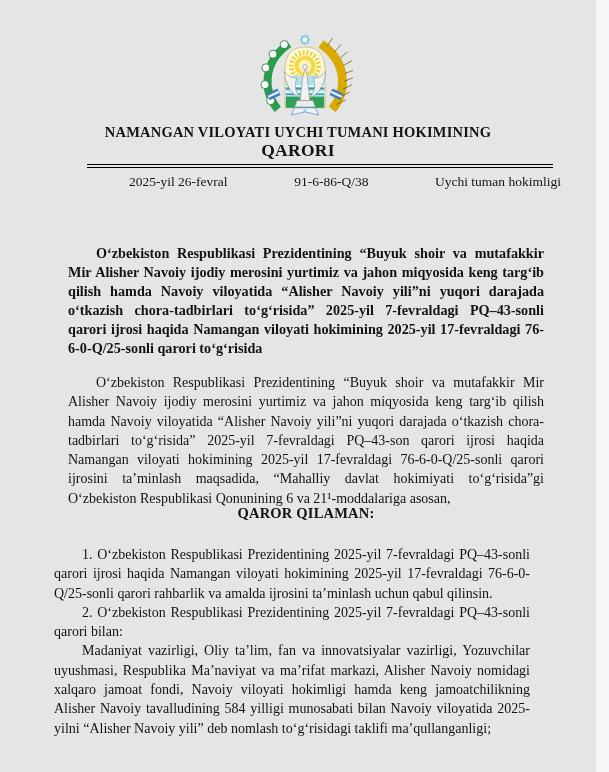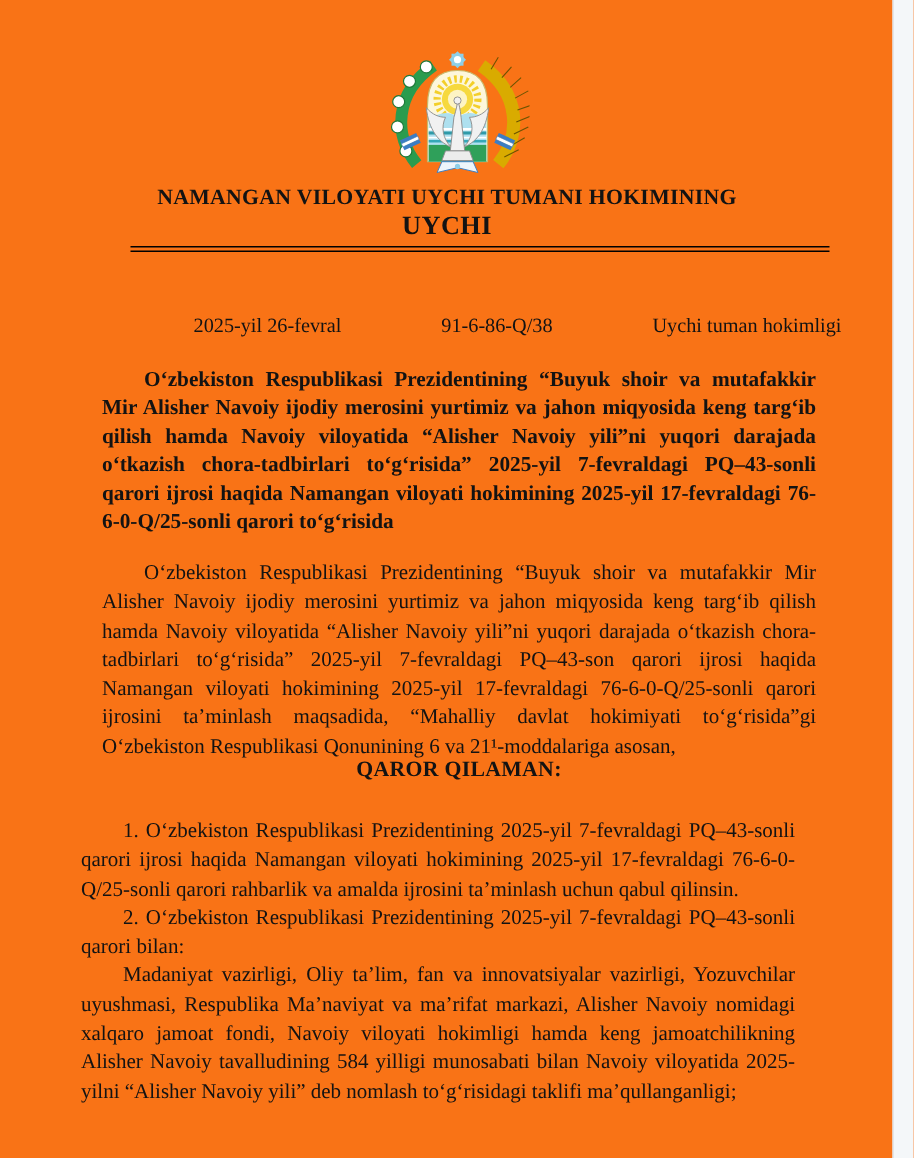--- a/index.html
+++ b/index.html
@@ -3,21 +3,21 @@
 <meta charset="utf-8">
 <style>
   html, body { margin: 0; padding: 0; }
   body {
     width: 609px; height: 772px;
     background: #ffffff;
     font-family: "Liberation Serif", "DejaVu Serif", serif;
     color: #131313;
     overflow: hidden;
   }
-  .page { position: relative; width: 609px; height: 772px; background: #f97316; }
+  .page { position: relative; width: 609px; height: 772px; background: #e5e5e5; }
 
   .right-gutter {
     position: absolute; top: 0; right: 0; width: 13px; height: 772px;
     background: #f4f7f9; border-left: 1px solid #e2e6ea;
   }
 
   .emblem { position: absolute; left: 257px; top: 30px; width: 96px; height: 90px; }
   .emblem svg { width: 100%; height: 100%; display: block; }
 
   .org-line {
@@ -32,21 +32,21 @@
   .double-rule {
     position: absolute; top: 164px; left: 87px; width: 466px; height: 2px;
     border-top: 1.6px solid #000; border-bottom: 1px solid #000;
   }
   .meta-row {
     position: absolute; top: 174px; left: 84px; width: 477px;
     display: flex; align-items: baseline; font-size: 13.5px;
   }
   .meta-date { margin-left: 45px; }
   .meta-number { margin-left: auto; margin-right: auto; }
-  .meta-issuer { text-align: right; margin-top: 35px; }
+  .meta-issuer { text-align: right; }
 
   .doc-title {
     position: absolute; top: 244px; left: 68px; width: 476px;
     font-weight: bold; font-size: 14.2px; line-height: 19px;
     text-align: justify; text-indent: 28px;
   }
   .preamble {
     position: absolute; top: 373px; left: 68px; width: 476px;
     font-size: 14px; line-height: 19.3px;
     text-align: justify; text-indent: 28px;
@@ -138,21 +138,21 @@
 
       <g>
         <rect x="55" y="7" width="10" height="10" fill="#8ecfe8" transform="rotate(45 60 12)"></rect>
         <rect x="55" y="7" width="10" height="10" fill="#8ecfe8"></rect>
         <circle cx="60" cy="12" r="3" fill="#ffffff"></circle>
       </g>
     </svg>
   </div>
 
   <div class="org-line">NAMANGAN VILOYATI UYCHI TUMANI HOKIMINING</div>
-  <div class="doc-type">UYCHI</div>
+  <div class="doc-type">QARORI</div>
   <div class="double-rule"></div>
 
   <div class="meta-row">
     <span class="meta-date">2025-yil 26-fevral</span>
     <span class="meta-number">91-6-86-Q/38</span>
     <span class="meta-issuer">Uychi tuman hokimligi</span>
   </div>
 
   <div class="doc-title">O‘zbekiston Respublikasi Prezidentining “Buyuk shoir va mutafakkir Mir Alisher Navoiy ijodiy merosini yurtimiz va jahon miqyosida keng targ‘ib qilish hamda Navoiy viloyatida “Alisher Navoiy yili”ni yuqori darajada o‘tkazish chora-tadbirlari to‘g‘risida” 2025-yil 7-fevraldagi PQ–43-sonli qarori ijrosi haqida Namangan viloyati hokimining 2025-yil 17-fevraldagi 76-6-0-Q/25-sonli qarori to‘g‘risida</div>
 

